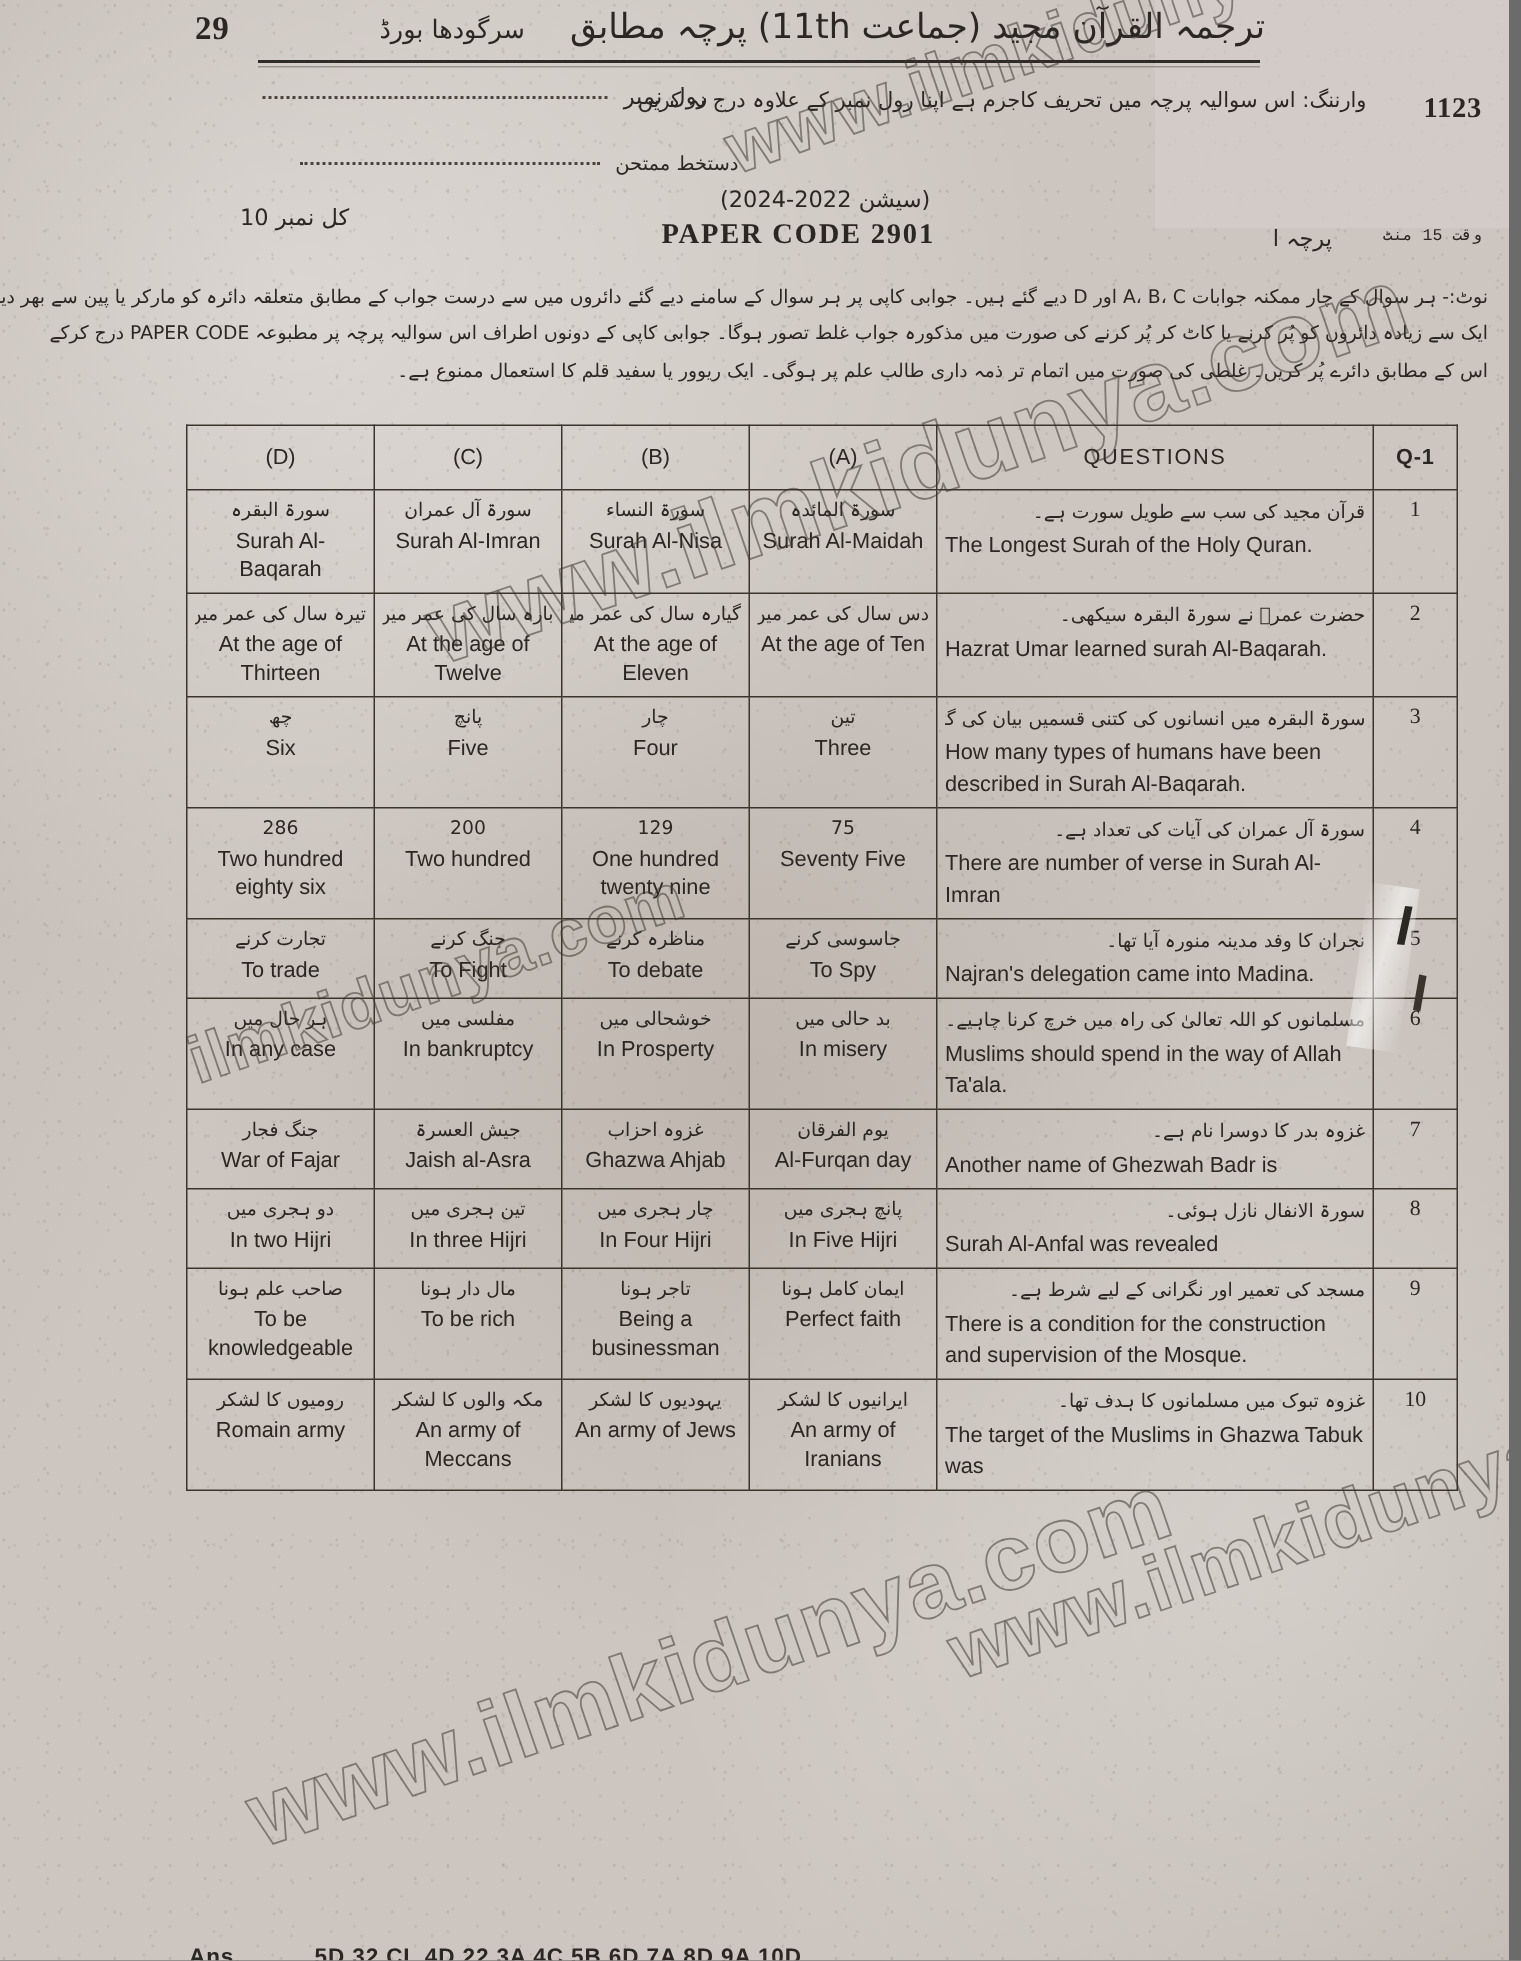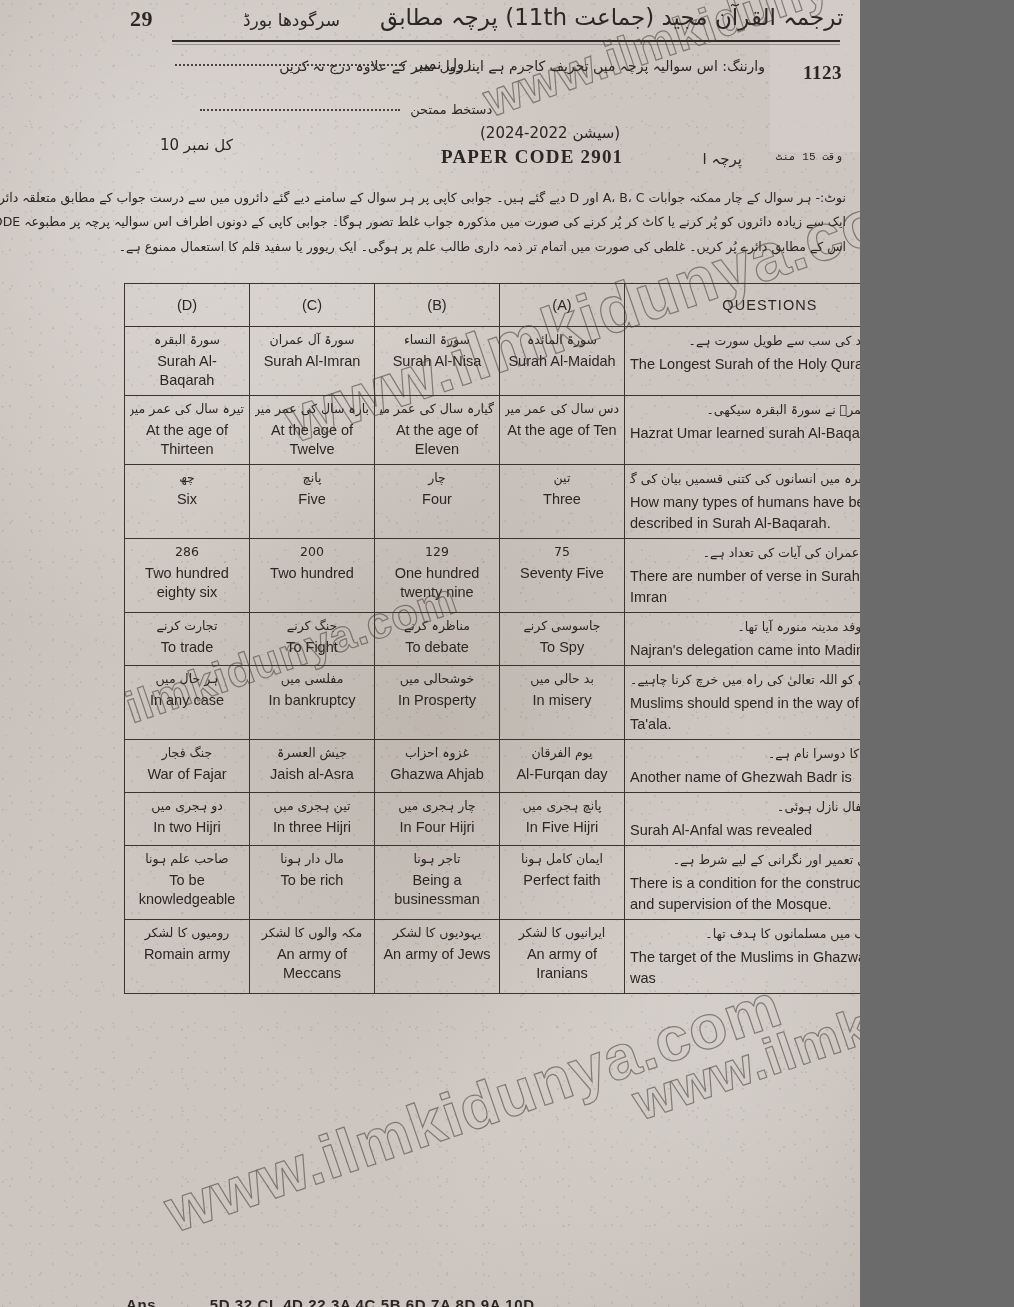--- a/index.html
+++ b/index.html
@@ -3,21 +3,21 @@
 <meta charset="utf-8">
 <title>Scanned Exam Paper</title>
 <style>
   html, body {
     margin: 0;
     padding: 0;
     background: #6b6b6b;
   }
   .page {
     position: relative;
-    width: 860px;
+    width: 1006px;
     height: 1307px;
     overflow: hidden;
     background: #cdc6c0;
     font-family: "Liberation Sans", sans-serif;
     color: #2b2722;
     
     background-image:
       radial-gradient(ellipse 70% 50% at 20% 15%, rgba(255,255,255,0.34), rgba(255,255,255,0) 70%),
       radial-gradient(ellipse 60% 45% at 85% 80%, rgba(255,255,255,0.22), rgba(255,255,255,0) 70%),
       radial-gradient(ellipse 50% 40% at 50% 55%, rgba(120,108,96,0.18), rgba(0,0,0,0) 75%),
@@ -46,21 +46,21 @@
     left: 770px; top: 0; width: 244px; height: 152px;
     background: rgba(214,206,203,0.62);
     pointer-events: none;
   }
   .page-num {
     position: absolute; left: 130px; top: 6px;
     font-size: 22px; font-weight: bold; letter-spacing: .5px;
     font-family: "Liberation Serif", serif;
   }
   .board-name {
-    position: absolute; left: 243px; top: 10px;
+    position: absolute; left: 253px; top: 10px;
     font-size: 17px; direction: rtl;
     font-family: "DejaVu Sans", sans-serif;
   }
   .subject-top {
     position: absolute; left: 380px; top: 4px;
     font-size: 23px; direction: rtl;
     font-family: "DejaVu Sans", sans-serif;
     white-space: nowrap;
   }
   .rule {

